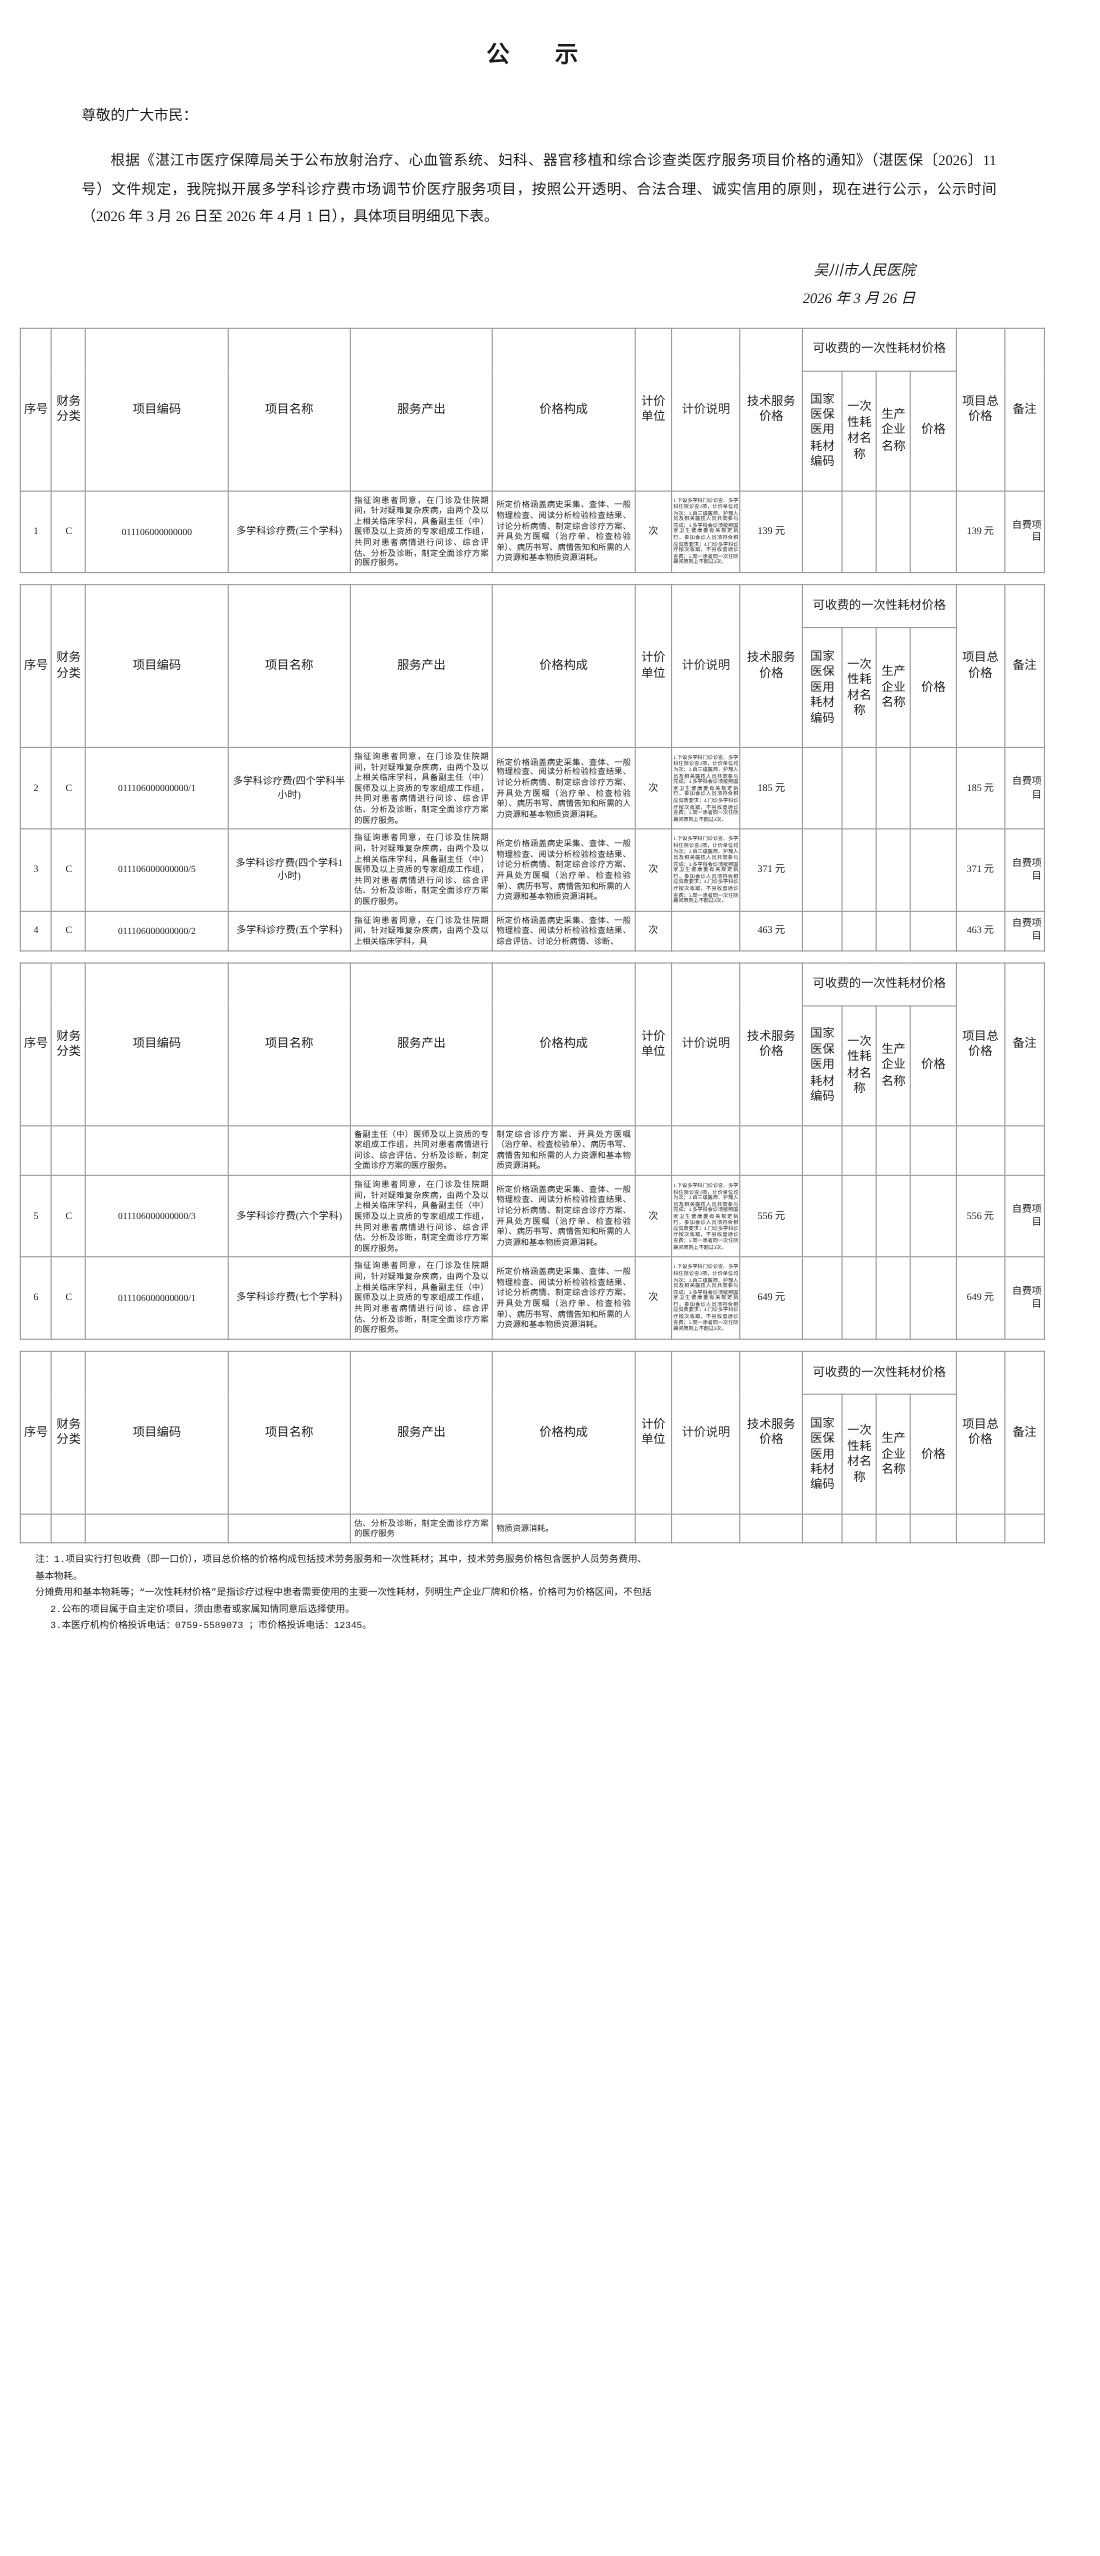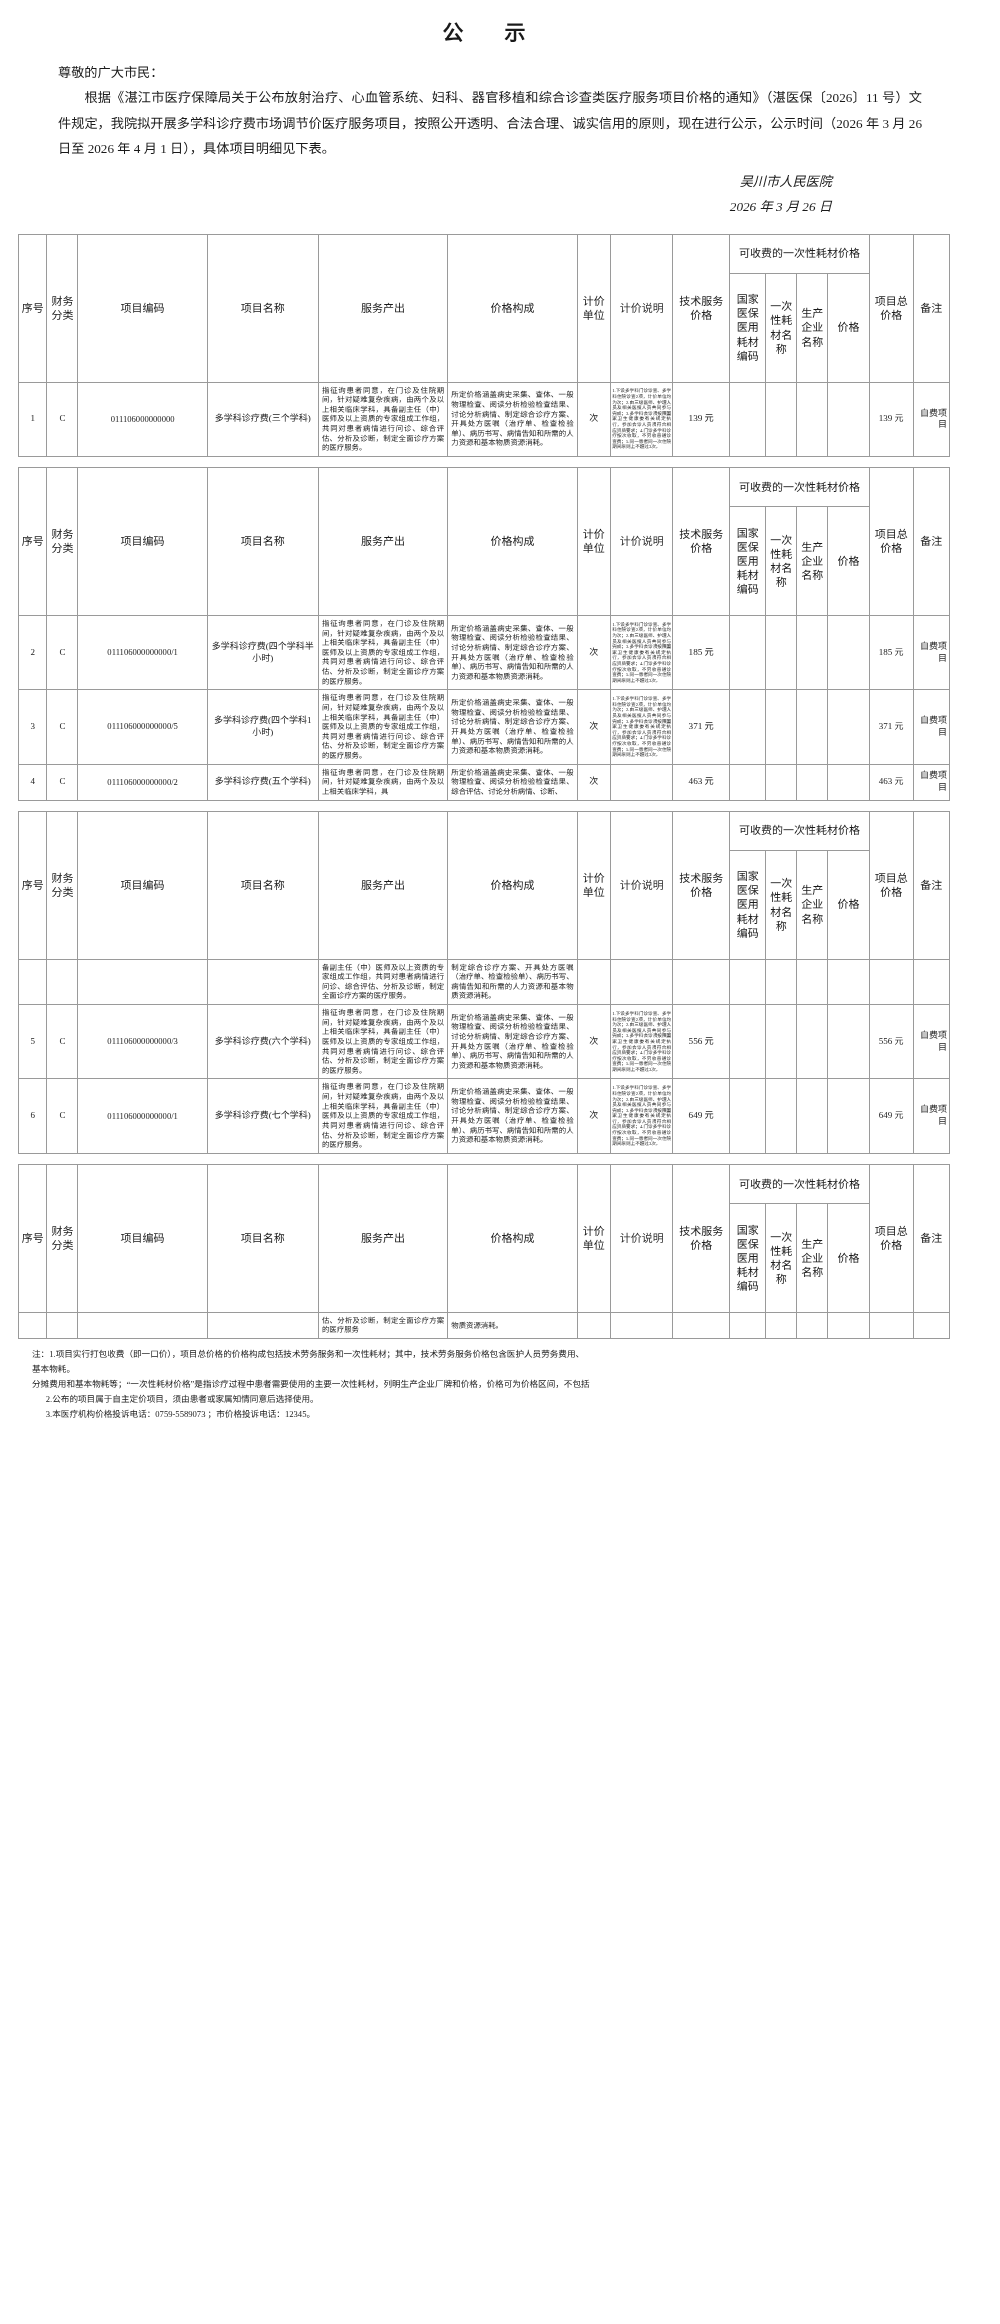--- a/index.html
+++ b/index.html
@@ -11,21 +11,21 @@
   body {
     width: 1000px;
     font-family: "Liberation Serif", "DejaVu Serif", serif;
     color: #1a1a1a;
     -webkit-font-smoothing: antialiased;
   }
   .page {
     width: 968px;
     min-height: 2324px;
     box-sizing: border-box;
-    padding: 8px 18px 10px 18px;
+    padding: 24px 18px 10px 18px;
     position: relative;
     border-radius: 10px;
   }
 
   
   .doc-title {
     text-align: center;
     font-size: 21px;
     font-weight: bold;
     letter-spacing: 18px;
@@ -33,21 +33,21 @@
     text-indent: 18px;
   }
 
   
   .intro {
     font-size: 13.2px;
     line-height: 1.92;
     padding: 0 28px 0 40px;
     text-align: justify;
   }
-  .intro p { margin: 0; }
+  .intro p { margin: 16px; }
   .intro .indent { text-indent: 2em; }
 
   
   .sign-block {
     font-size: 13.2px;
     line-height: 1.9;
     text-align: right;
     padding: 8px 118px 10px 0;
   }
   .sign-block div { white-space: nowrap; font-style: italic; }
@@ -153,20 +153,21 @@
 
   
   .blockgap { height: 6px; }
 
   
   .notes {
     font-size: 8.6px;
     line-height: 1.75;
     padding: 8px 14px 4px 14px;
     text-align: justify;
+    font-family: Liberation Mono, monospace;
   }
   .notes p { margin: 0; }
   .notes .ind { text-indent: 1.6em; }
 </style>
 </head>
 <body>
 
 <div class="page">
 
   <div class="doc-title">公 示</div>

